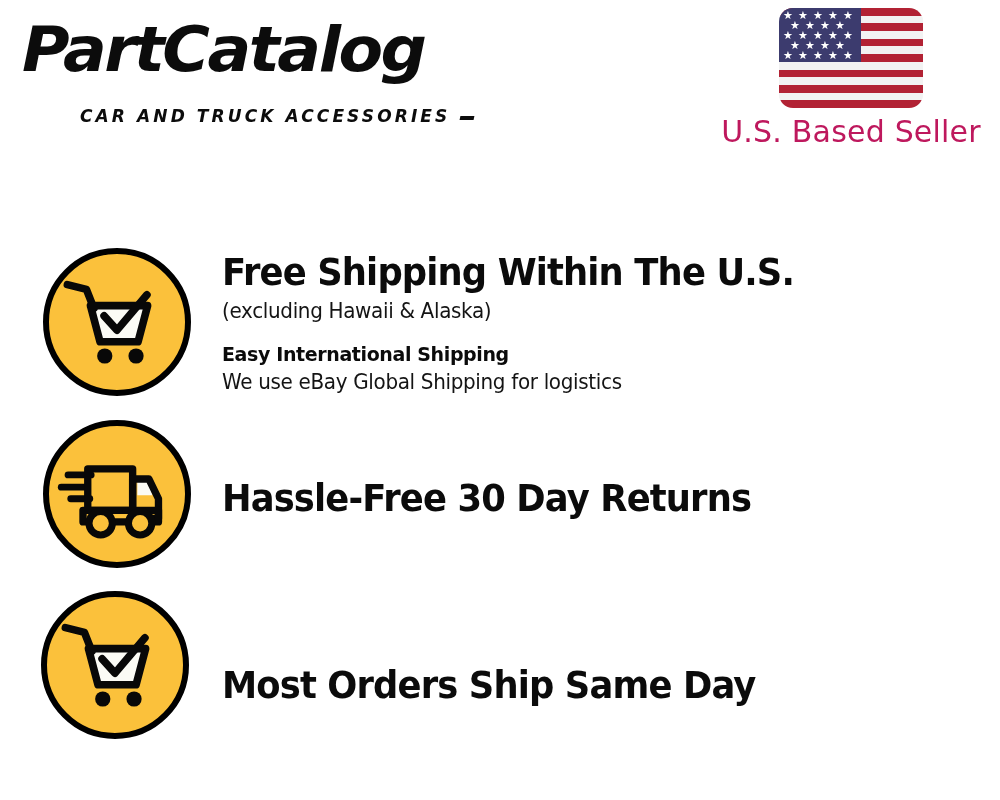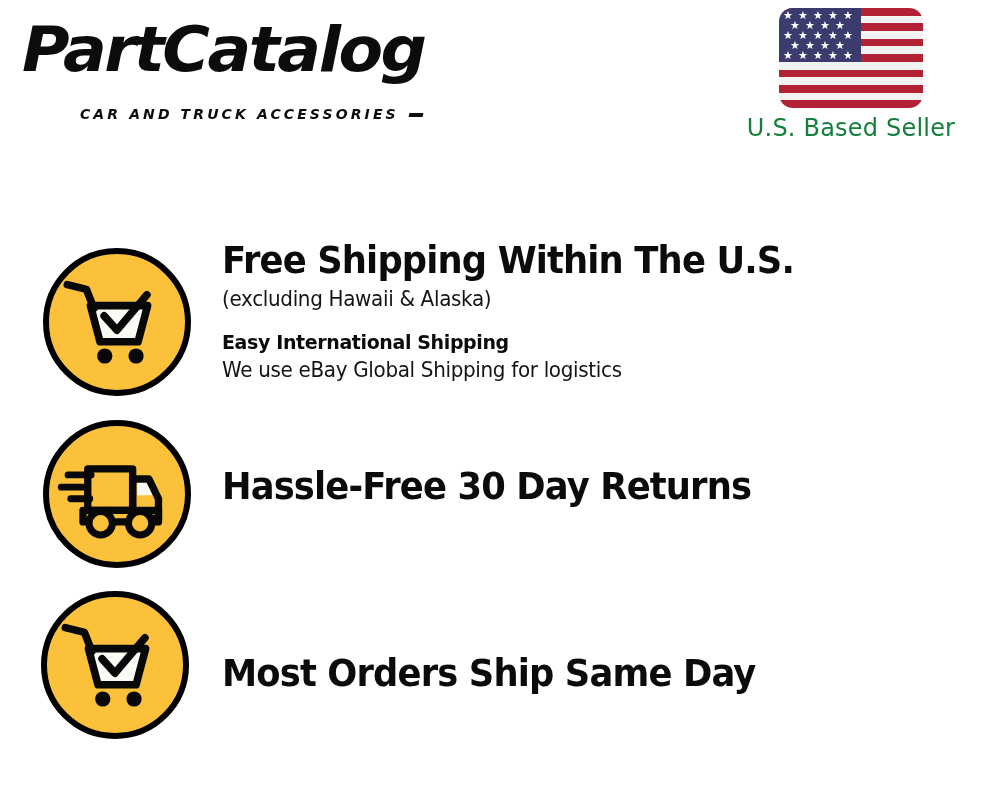--- a/index.html
+++ b/index.html
@@ -41,21 +41,21 @@
     line-height: 1;
     white-space: nowrap;
     transform: scaleX(1.03);
     transform-origin: left top;
   }
   .logo-tagline {
     position: absolute;
     left: 58px;
     top: 88px;
     font-family: "DejaVu Sans", sans-serif;
-    font-size: 14px;
+    font-size: 17px;
     font-weight: 700;
     font-style: italic;
     letter-spacing: 3.1px;
     color: #0c0c0c;
     white-space: nowrap;
     transform: scaleX(1.0);
     transform-origin: left top;
   }
   .logo-tagline-dash {
     display: inline-block;
@@ -111,23 +111,23 @@
     height: 10px;
     color: #ffffff;
     font-size: 11px;
     line-height: 10px;
     text-align: center;
     font-family: "DejaVu Sans", sans-serif;
   }
   .seller-label {
     margin-top: 6px;
     font-family: "DejaVu Sans", sans-serif;
-    font-size: 24px;
+    font-size: 30px;
     font-weight: 400;
-    color: #15803d;
+    color: #be185d;
     letter-spacing: 0.2px;
     white-space: nowrap;
   }
 
   
   .feature {
     position: absolute;
     left: 0;
     width: 1000px;
   }
@@ -146,20 +146,21 @@
     left: 0;
     top: 0;
     width: 100%;
     height: 100%;
     display: block;
   }
   .feature-text {
     position: absolute;
     left: 222px;
     width: 760px;
+    margin-top: 12px;
   }
   .feature-title {
     font-family: "DejaVu Sans", sans-serif;
     font-size: 37px;
     font-weight: 700;
     color: #0b0b0b;
     letter-spacing: -0.9px;
     line-height: 1.04;
     white-space: nowrap;
     transform: scaleX(0.955);

